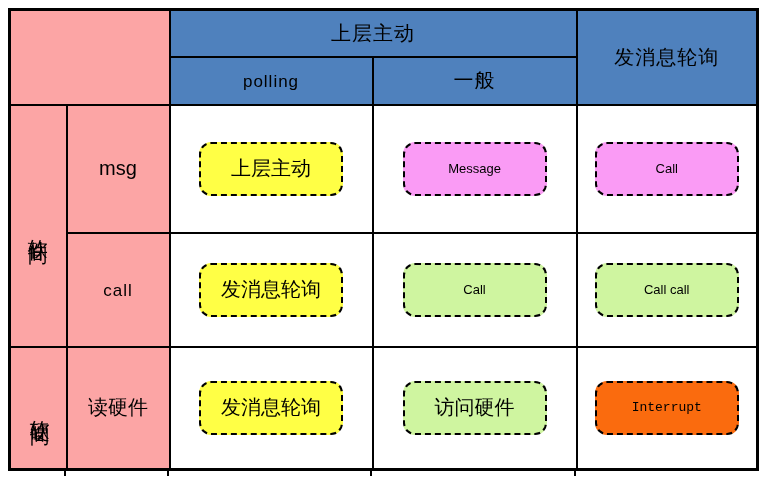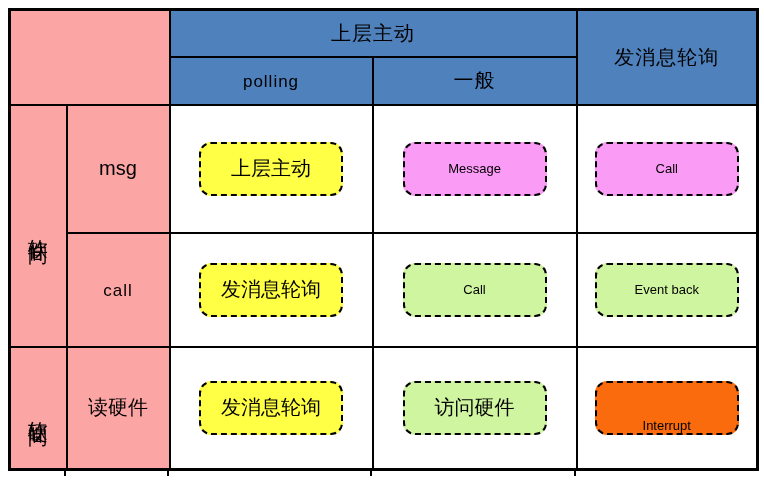--- a/index.html
+++ b/index.html
@@ -33,21 +33,21 @@
     vertical-align: middle;
     text-align: center;
     overflow: hidden;
     padding: 0;
   }
   
   tr.r-h1  { height: 47px; }
   tr.r-h2  { height: 48px; }
   tr.r-msg { height: 128px; }
   tr.r-call{ height: 114px; }
-  tr.r-hw  { height: 123px; }
+  tr.r-hw  { height: 123px; font-family: Liberation Mono, monospace; }
 
   td.hdr {
     background: #4F81BD;
     font-size: 20px;
     letter-spacing: 1px;
   }
   td.corner, td.side {
     background: #fca5a5;
     font-size: 20px;
   }
@@ -76,21 +76,21 @@
     border: 2px dashed #000000;
     border-radius: 12px;
     font-size: 13px;
     box-sizing: content-box;
   }
   .box.cn { font-size: 20px; }
   .box.cn.large { font-size: 20px; }
   .box.yellow { background: #FFFF45; }
   .box.pink   { background: #FA9BF5; }
   .box.green  { background: #CFF5A0; }
-  .box.orange { background: #FA6B0E; align-items: flex-end; }
+  .box.orange { background: #FA6B0E; }
 
   
   .tails { position: absolute; left: 0; top: 100%; width: 100%; height: 6px; }
   .tail  { position: absolute; top: -1px; width: 2px; height: 6px; background: #000000; }
   .tail.t1 { left: 56px; }
   .tail.t2 { left: 159px; }
   .tail.t3 { left: 362px; }
   .tail.t4 { left: 566px; }
 </style>
 </head>
@@ -158,21 +158,21 @@
             <span>发消息轮询</span>
           </div>
         </td>
         <td class="cell">
           <div class="box green">
             <span>Call</span>
           </div>
         </td>
         <td class="cell">
           <div class="box green">
-            <span>Event back</span>
+            <span>Call call</span>
           </div>
         </td>
       </tr>
 
       <tr class="r-hw">
         <td class="side">
           <span class="vert">软硬间</span>
         </td>
         <td class="side">
           <span>读硬件</span>

